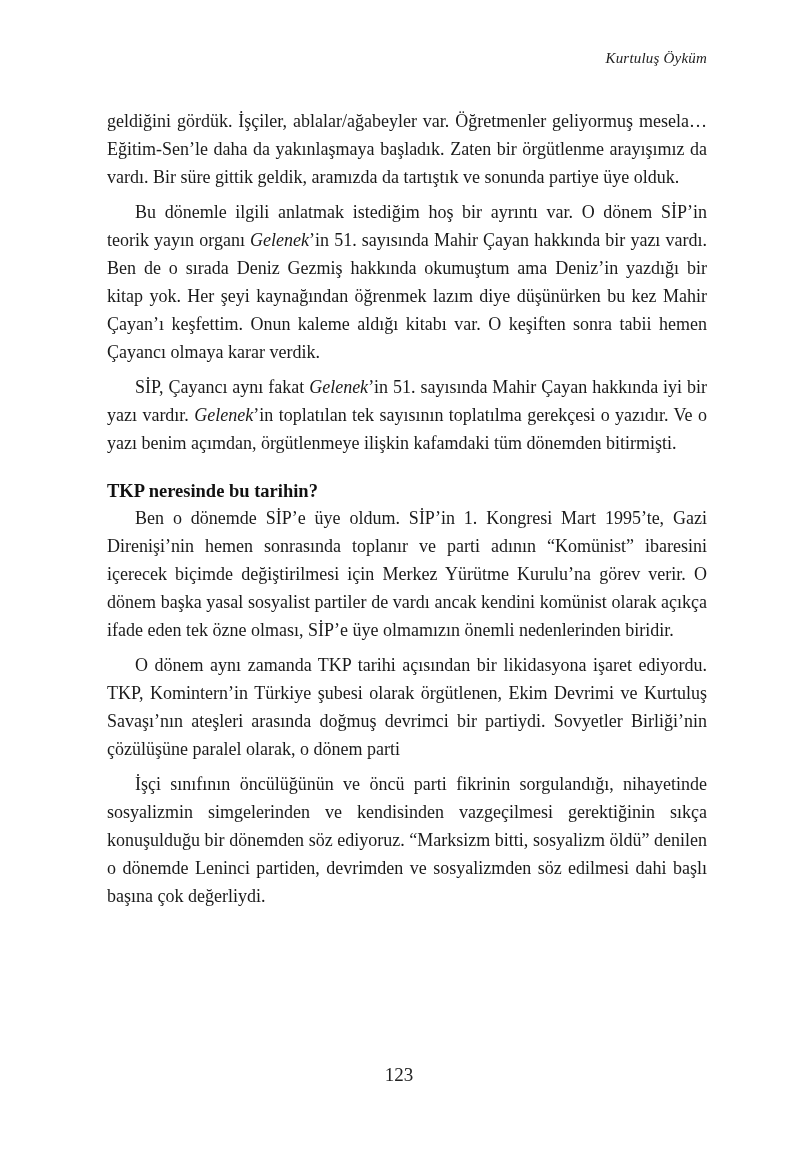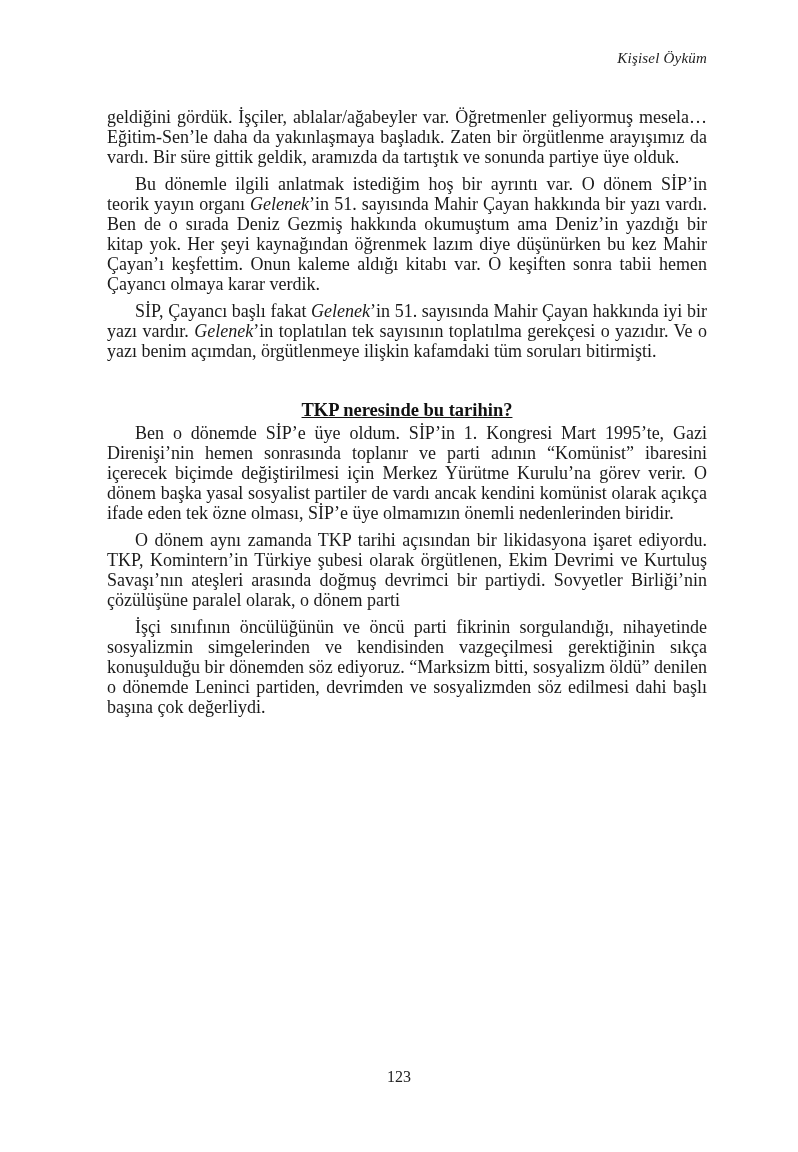--- a/index.html
+++ b/index.html
@@ -25,57 +25,56 @@
     color: #222222;
     margin: 0 0 40px 0;
     letter-spacing: 0.2px;
   }
   .page-body {
     width: 600px;
   }
   .para {
     margin: 0 0 7px 0;
     font-size: 18px;
-    line-height: 20px;
+    line-height: 28px;
     text-align: justify;
     color: #1a1a1a;
   }
   .para.indent {
     text-indent: 28px;
   }
   .para i {
   }
   .section-heading {
     font-size: 18.5px;
     font-weight: bold;
-    margin: 39px 0 2px 0;
+    margin: 24px 0 2px 0;
     color: #111111;
-    text-align: center;
-    text-decoration: underline;
+    text-align: left;
   }
   .page-number {
     position: absolute;
     left: 0;
     right: 0;
     bottom: 66px;
     text-align: center;
-    font-size: 16px;
+    font-size: 19px;
     color: #222222;
   }
 </style>
 </head>
 <body>
 
 <div class="book-page">
-  <div class="running-header">Kişisel Öyküm</div>
+  <div class="running-header">Kurtuluş Öyküm</div>
 
   <div class="page-body">
       <p class="para"><span>geldiğini gördük. İşçiler, ablalar/ağabeyler var. Öğretmenler geliyormuş mesela… Eğitim-Sen’le daha da yakınlaşmaya başladık. Zaten bir örgütlenme arayışımız da vardı. Bir süre gittik geldik, aramızda da tartıştık ve sonunda partiye üye olduk.</span></p>
       <p class="para indent"><span>Bu dönemle ilgili anlatmak istediğim hoş bir ayrıntı var. O dönem SİP’in teorik yayın organı </span><i>Gelenek</i><span>’in 51. sayısında Mahir Çayan hakkında bir yazı vardı. Ben de o sırada Deniz Gezmiş hakkında okumuştum ama Deniz’in yazdığı bir kitap yok. Her şeyi kaynağından öğrenmek lazım diye düşünürken bu kez Mahir Çayan’ı keşfettim. Onun kaleme aldığı kitabı var. O keşiften sonra tabii hemen Çayancı olmaya karar verdik.</span></p>
-      <p class="para indent"><span>SİP, Çayancı başlı fakat </span><i>Gelenek</i><span>’in 51. sayısında Mahir Çayan hakkında iyi bir yazı vardır. </span><i>Gelenek</i><span>’in toplatılan tek sayısının toplatılma gerekçesi o yazıdır. Ve o yazı benim açımdan, örgütlenmeye ilişkin kafamdaki tüm soruları bitirmişti.</span></p>
+      <p class="para indent"><span>SİP, Çayancı aynı fakat </span><i>Gelenek</i><span>’in 51. sayısında Mahir Çayan hakkında iyi bir yazı vardır. </span><i>Gelenek</i><span>’in toplatılan tek sayısının toplatılma gerekçesi o yazıdır. Ve o yazı benim açımdan, örgütlenmeye ilişkin kafamdaki tüm dönemden bitirmişti.</span></p>
       <h2 class="section-heading">TKP neresinde bu tarihin?</h2>
       <p class="para indent"><span>Ben o dönemde SİP’e üye oldum. SİP’in 1. Kongresi Mart 1995’te, Gazi Direnişi’nin hemen sonrasında toplanır ve parti adının “Komünist” ibaresini içerecek biçimde değiştirilmesi için Merkez Yürütme Kurulu’na görev verir. O dönem başka yasal sosyalist partiler de vardı ancak kendini komünist olarak açıkça ifade eden tek özne olması, SİP’e üye olmamızın önemli nedenlerinden biridir.</span></p>
       <p class="para indent"><span>O dönem aynı zamanda TKP tarihi açısından bir likidasyona işaret ediyordu. TKP, Komintern’in Türkiye şubesi olarak örgütlenen, Ekim Devrimi ve Kurtuluş Savaşı’nın ateşleri arasında doğmuş devrimci bir partiydi. Sovyetler Birliği’nin çözülüşüne paralel olarak, o dönem parti</span></p>
       <p class="para indent"><span>İşçi sınıfının öncülüğünün ve öncü parti fikrinin sorgulandığı, nihayetinde sosyalizmin simgelerinden ve kendisinden vazgeçilmesi gerektiğinin sıkça konuşulduğu bir dönemden söz ediyoruz. “Marksizm bitti, sosyalizm öldü” denilen o dönemde Leninci partiden, devrimden ve sosyalizmden söz edilmesi dahi başlı başına çok değerliydi.</span></p>
     </div>
 
   <div class="page-number">123</div>
 </div>
 
 </body></html>

